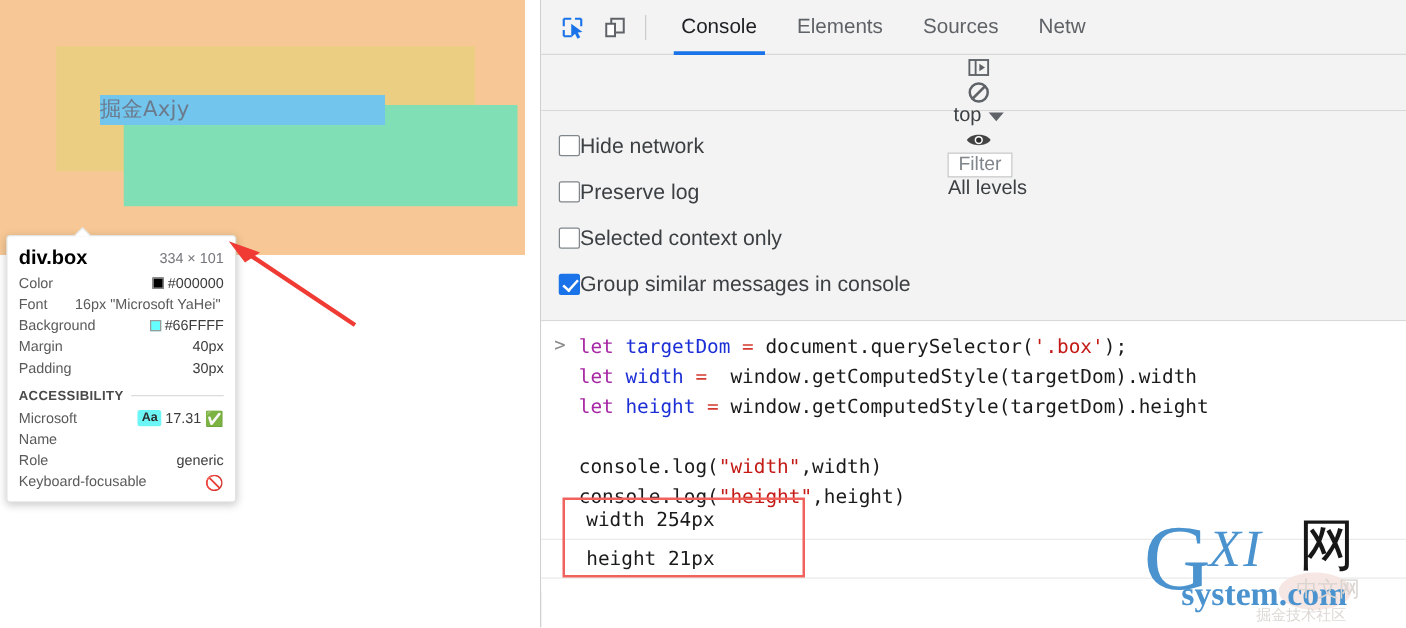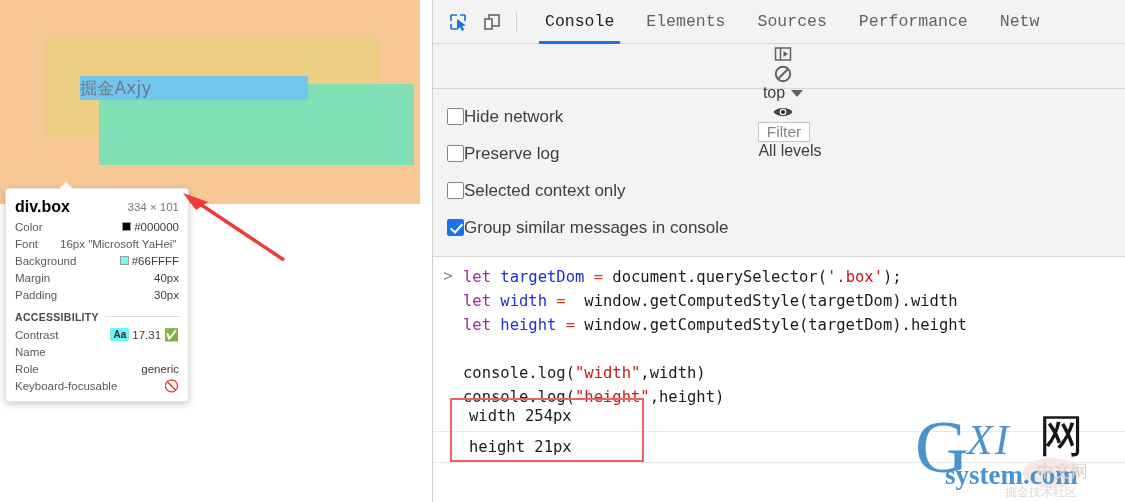--- a/index.html
+++ b/index.html
@@ -98,21 +98,21 @@
     display: flex; align-items: center; padding-left: 8px;
   }
   .dt-icon-btn {
     width: 34px; height: 34px; display: flex; align-items: center; justify-content: center;
     border-radius: 3px;
   }
   .toolbar-sep { width: 1px; height: 20px; background: #cdcdcd; margin: 0 7px; }
   #dt-tabs { display: flex; align-items: stretch; height: 44px; margin-left: 5px; }
   .dt-tab {
     display: flex; align-items: center; padding: 0 16px;
-    font-size: 16.5px; color: #5f6368; position: relative; white-space: nowrap; font-family: Liberation Mono, monospace;
+    font-size: 16.5px; color: #5f6368; position: relative; white-space: nowrap;
   }
   .dt-tab.active { color: #202124; }
   .dt-tab.active::after {
     content: ""; position: absolute; left: 10px; right: 10px; bottom: 0;
     height: 3px; background: #1a73e8;
   }
 
   #dt-filterbar {
     height: 45px; background: #f3f3f3; border-bottom: 1px solid #d8d8d8;
     display: flex; align-items: center; padding-left: 8px; flex-direction: column;
@@ -253,21 +253,21 @@
         <span class="tt-dark">30px</span>
       </span>
     </div>
 
     <div id="tt-a11y-head">
       <span id="tt-a11y-label">ACCESSIBILITY</span>
       <span id="tt-a11y-rule"></span>
     </div>
 
     <div class="tt-row">
-      <span class="tt-key">Contrast</span>
+      <span class="tt-key">Microsoft</span>
       <span class="tt-val">
         <span id="tt-contrast-chip">Aa</span>
         <span class="tt-dark">17.31</span>
         <span class="ok-circle">✅</span>
       </span>
     </div>
 
     <div class="tt-row">
       <span class="tt-key">Name</span>
       <span class="tt-val">
@@ -315,23 +315,20 @@
         <div class="dt-tab active">
           <span>Console</span>
         </div>
         <div class="dt-tab">
           <span>Elements</span>
         </div>
         <div class="dt-tab">
           <span>Sources</span>
         </div>
         <div class="dt-tab">
-          <span>Performance</span>
-        </div>
-        <div class="dt-tab">
           <span>Netw</span>
         </div>
       </div>
     </div>
 
     <div id="dt-filterbar">
       <div class="dt-icon-btn">
         <svg width="20" height="20" viewBox="0 0 20 20">
           <rect x="2.5" y="4" width="15" height="12" stroke="#5f6368" stroke-width="1.5" fill="none"></rect>
           <line x1="7.5" y1="4" x2="7.5" y2="16" stroke="#5f6368" stroke-width="1.5"></line>

